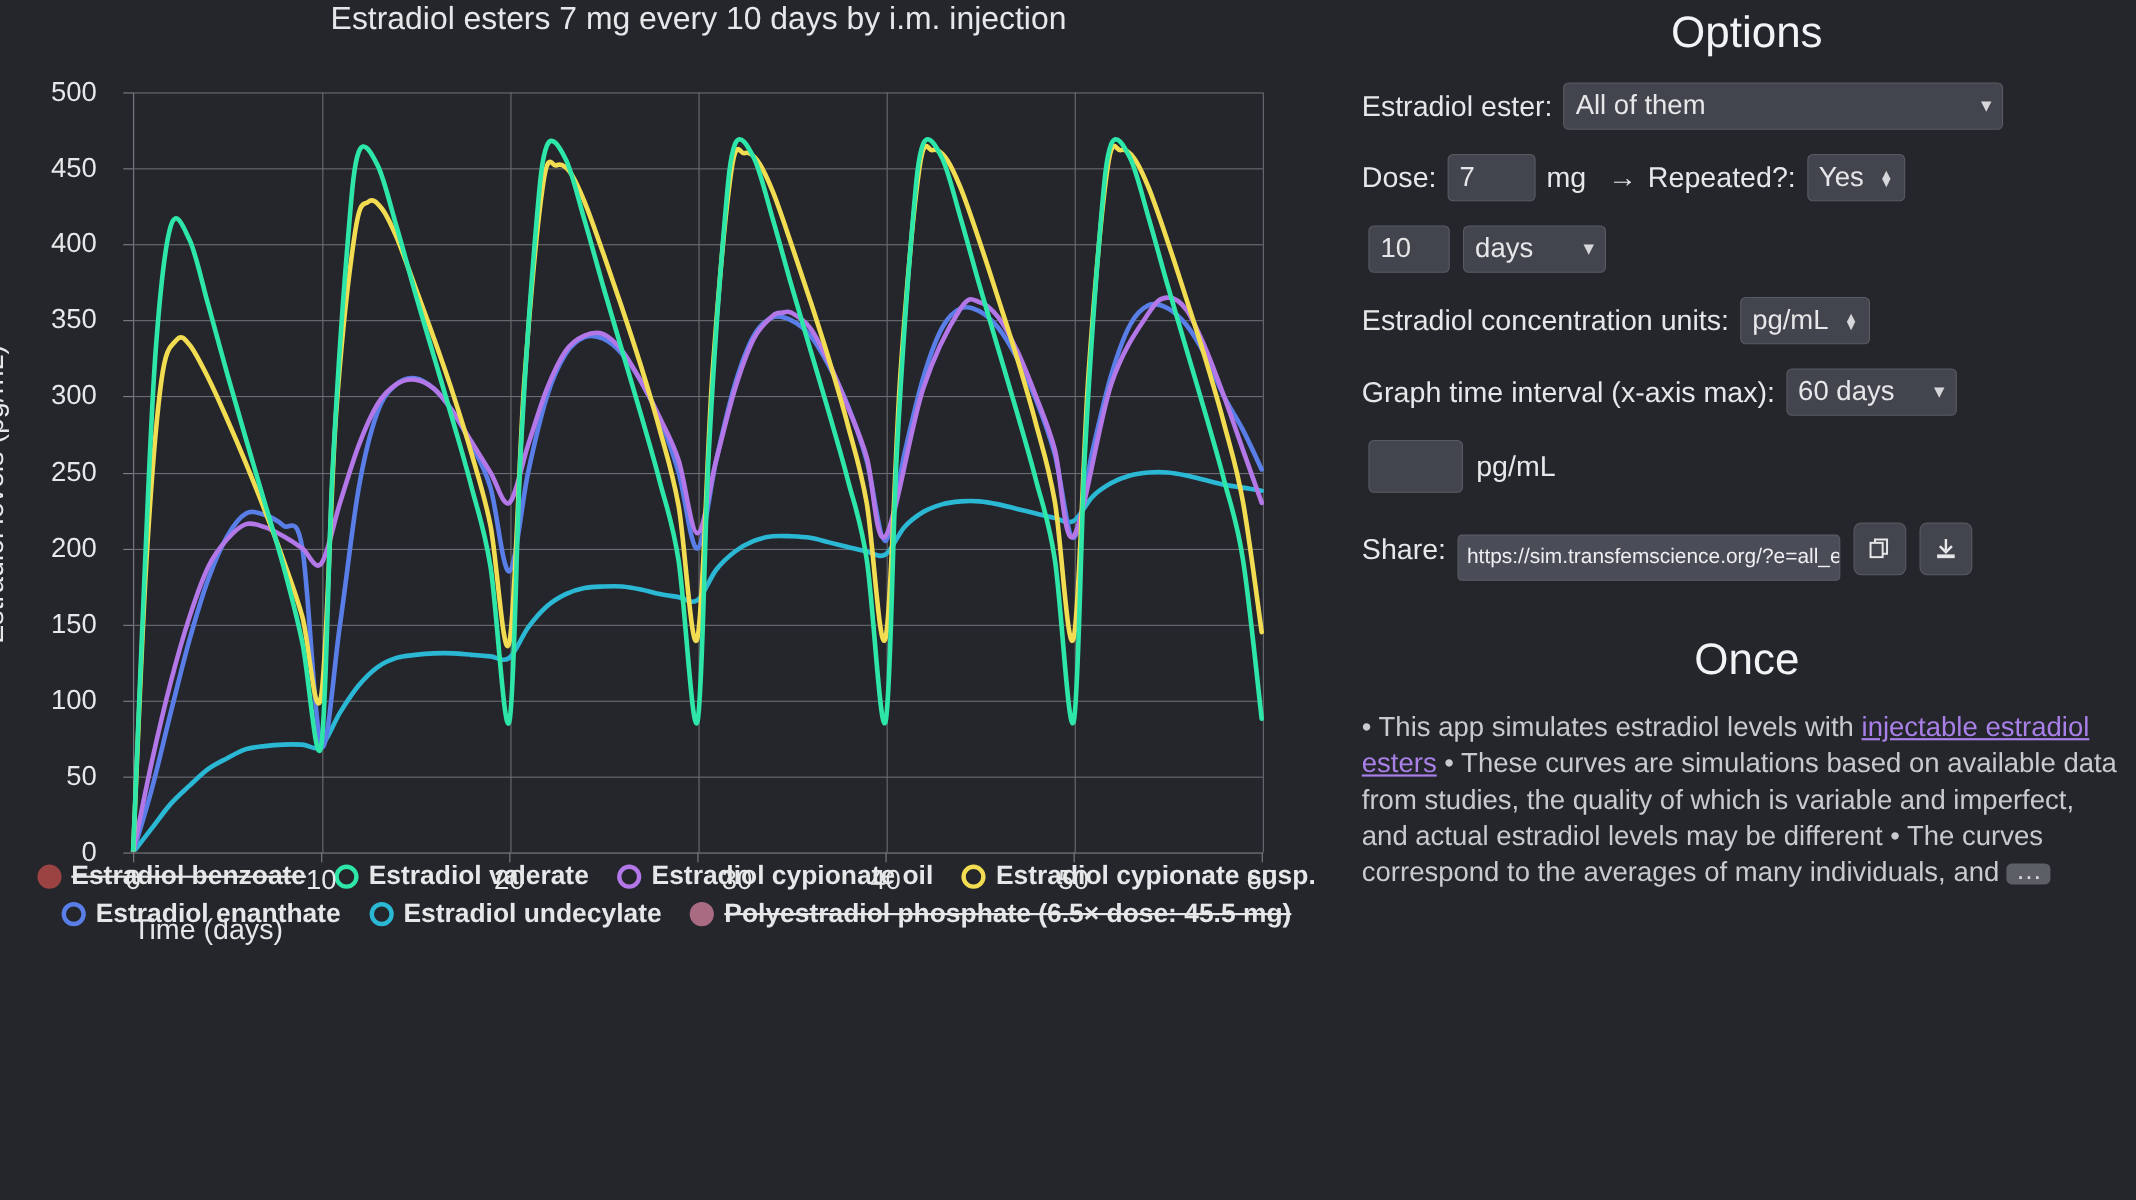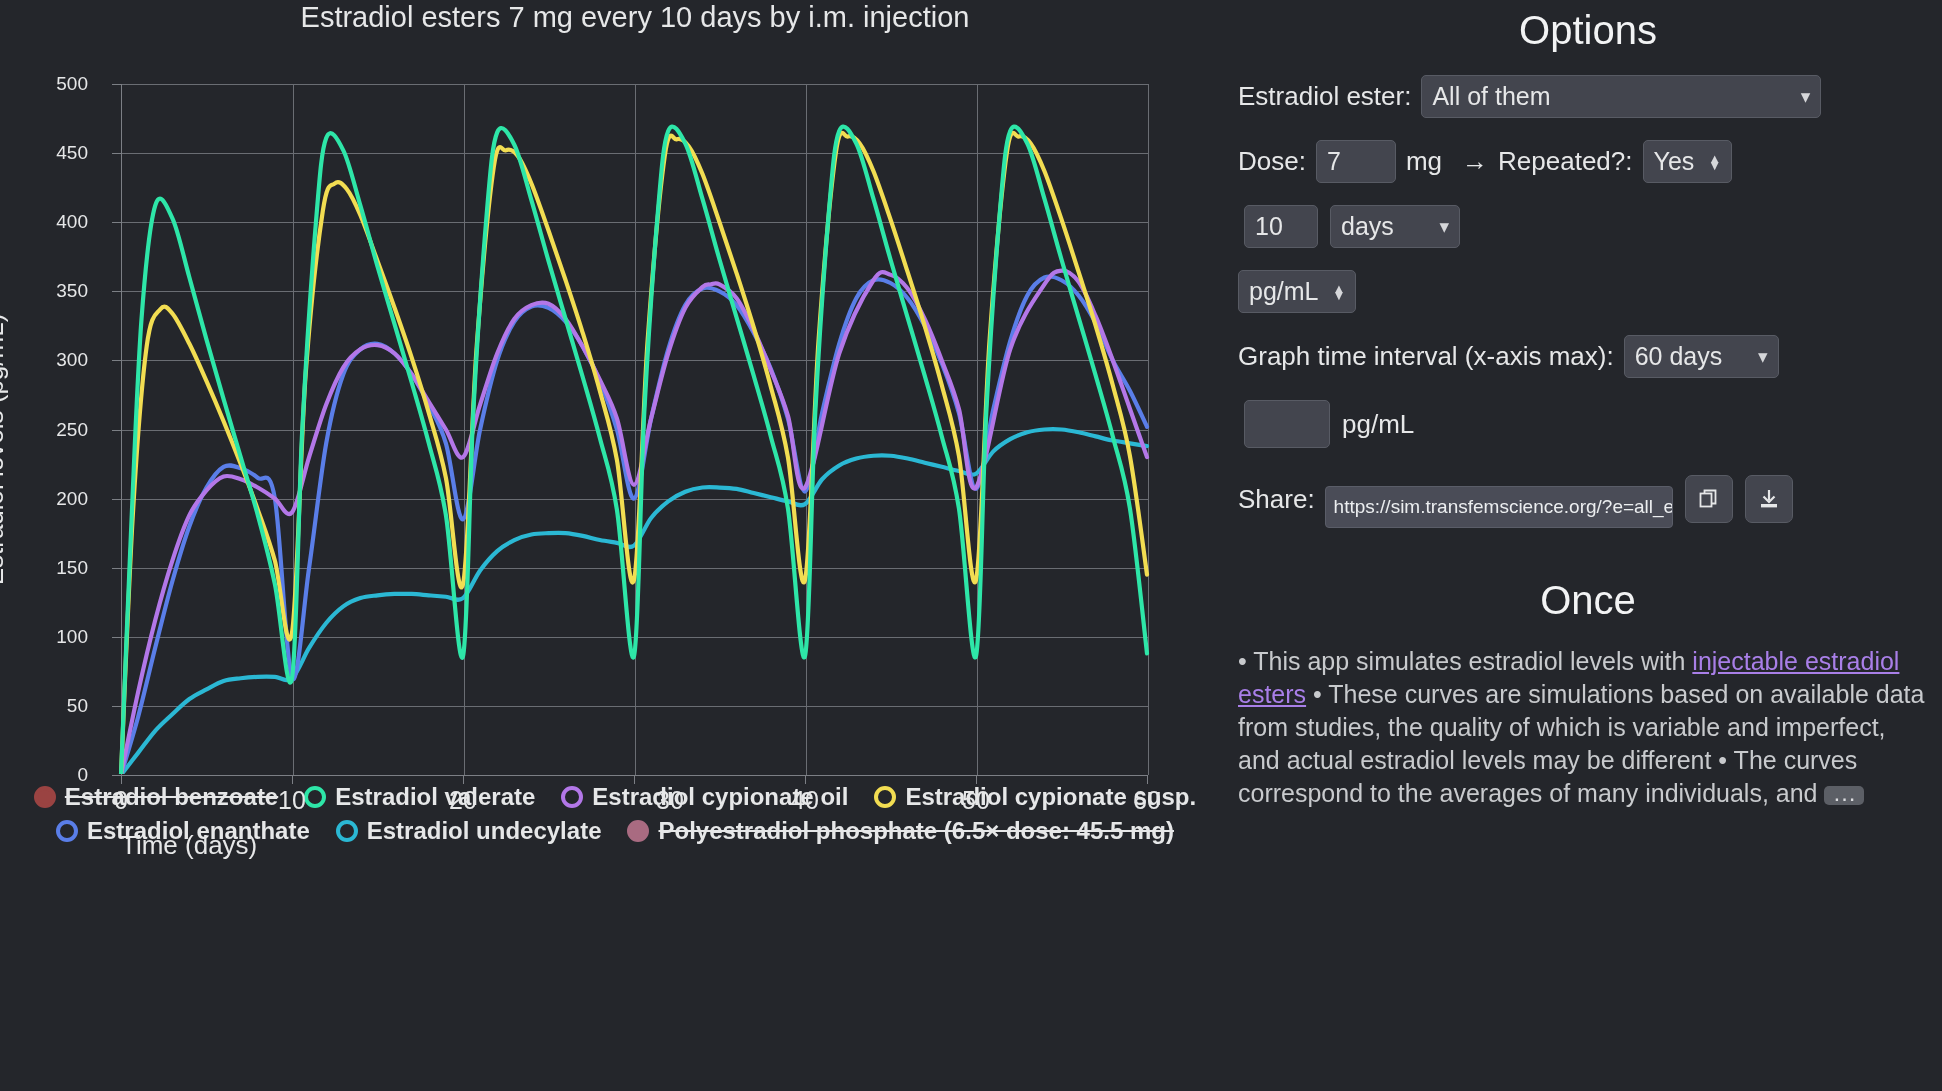--- a/index.html
+++ b/index.html
@@ -77,21 +77,21 @@
   .gridline-v {
     position: absolute;
     top: 0;
     height: 691px;
     width: 0;
     border-left: 1px solid #6a6d73;
   }
   .ytick-label {
     position: absolute;
     right: 1142px;
-    font-size: 19px;
+    font-size: 25px;
     color: #e6e7e8;
     text-align: right;
     transform: translateY(-50%);
     white-space: nowrap;
   }
   .ytick-mark {
     position: absolute;
     width: 9px;
     height: 0;
     border-top: 1.5px solid #7c7f85;
@@ -406,20 +406,21 @@
 
       <div class="opt-row">
         <span class="ctl num-input small" style="margin-left:6px">10</span>
         <span class="ctl select-box" style="margin-left:12px;min-width:130px">
           <span>days</span>
           <span class="chev">▾</span>
         </span>
       </div>
 
       <div class="opt-row">
+        <span class="opt-label">Estradiol concentration units:</span>
         <span class="ctl select-box">
           <span>pg/mL</span>
           <span class="spin">
               <span>▲</span>
               <span>▼</span>
             </span>
         </span>
       </div>
 
       <div class="opt-row">

